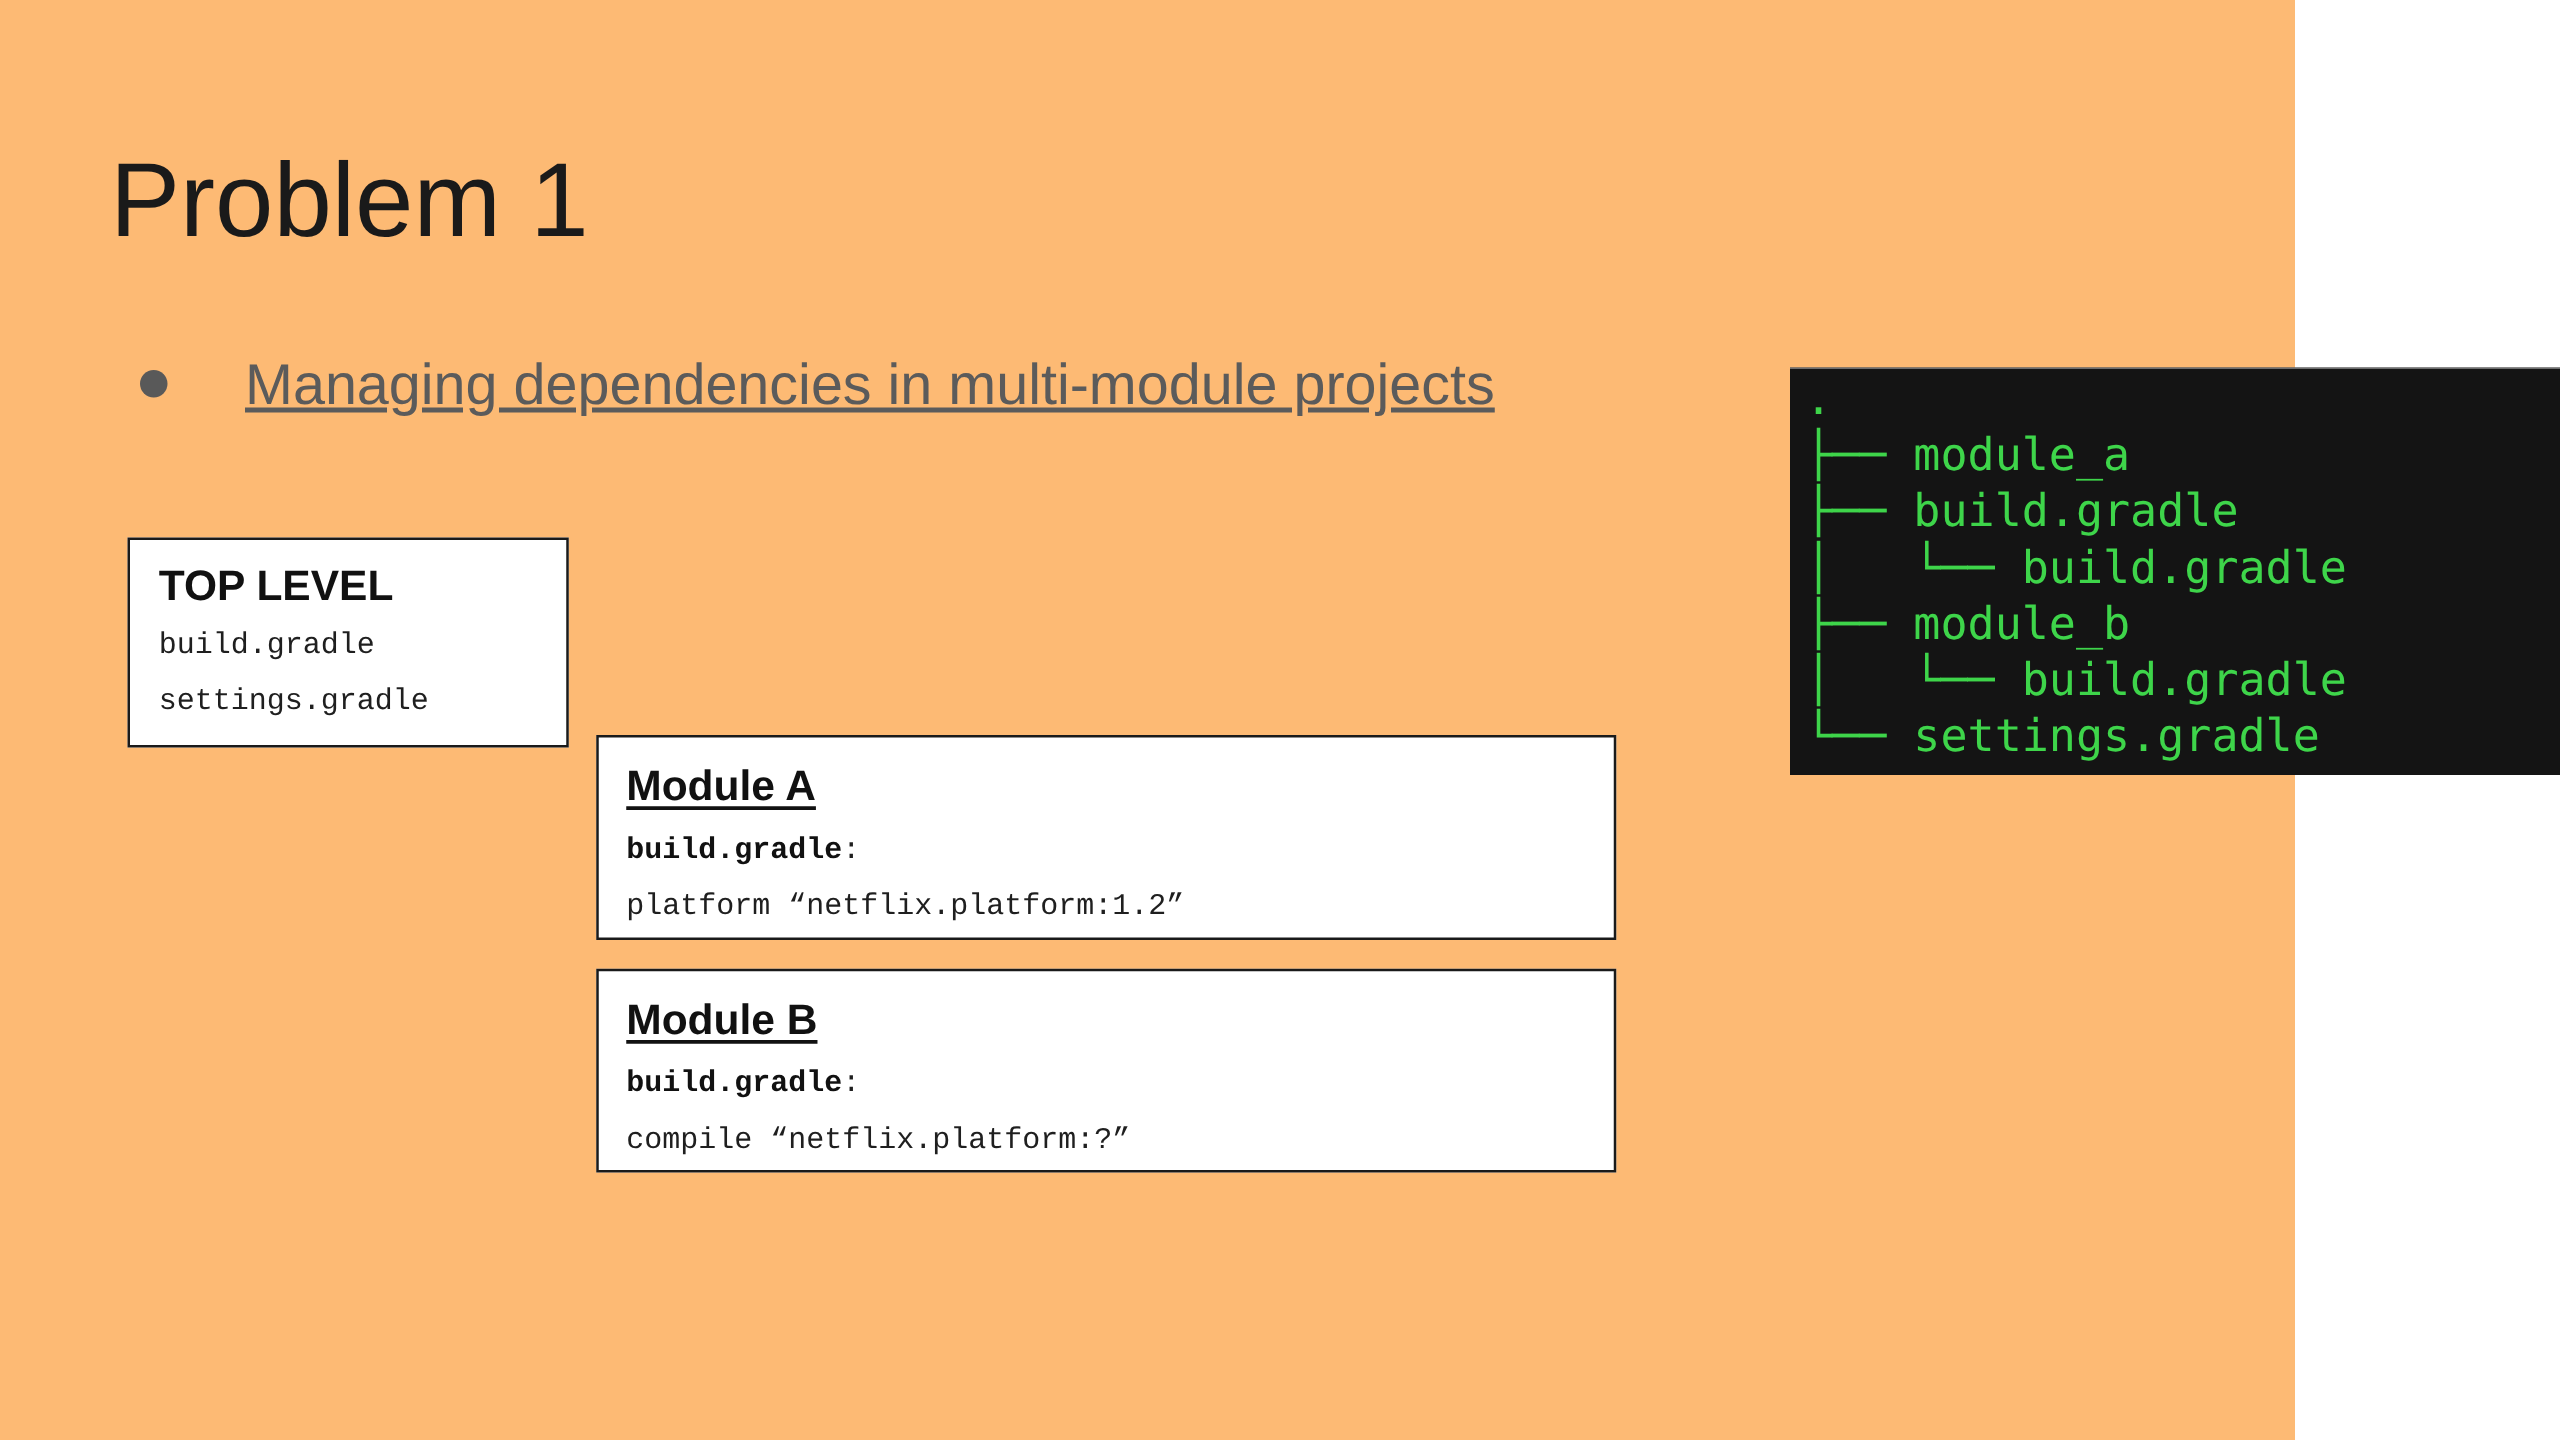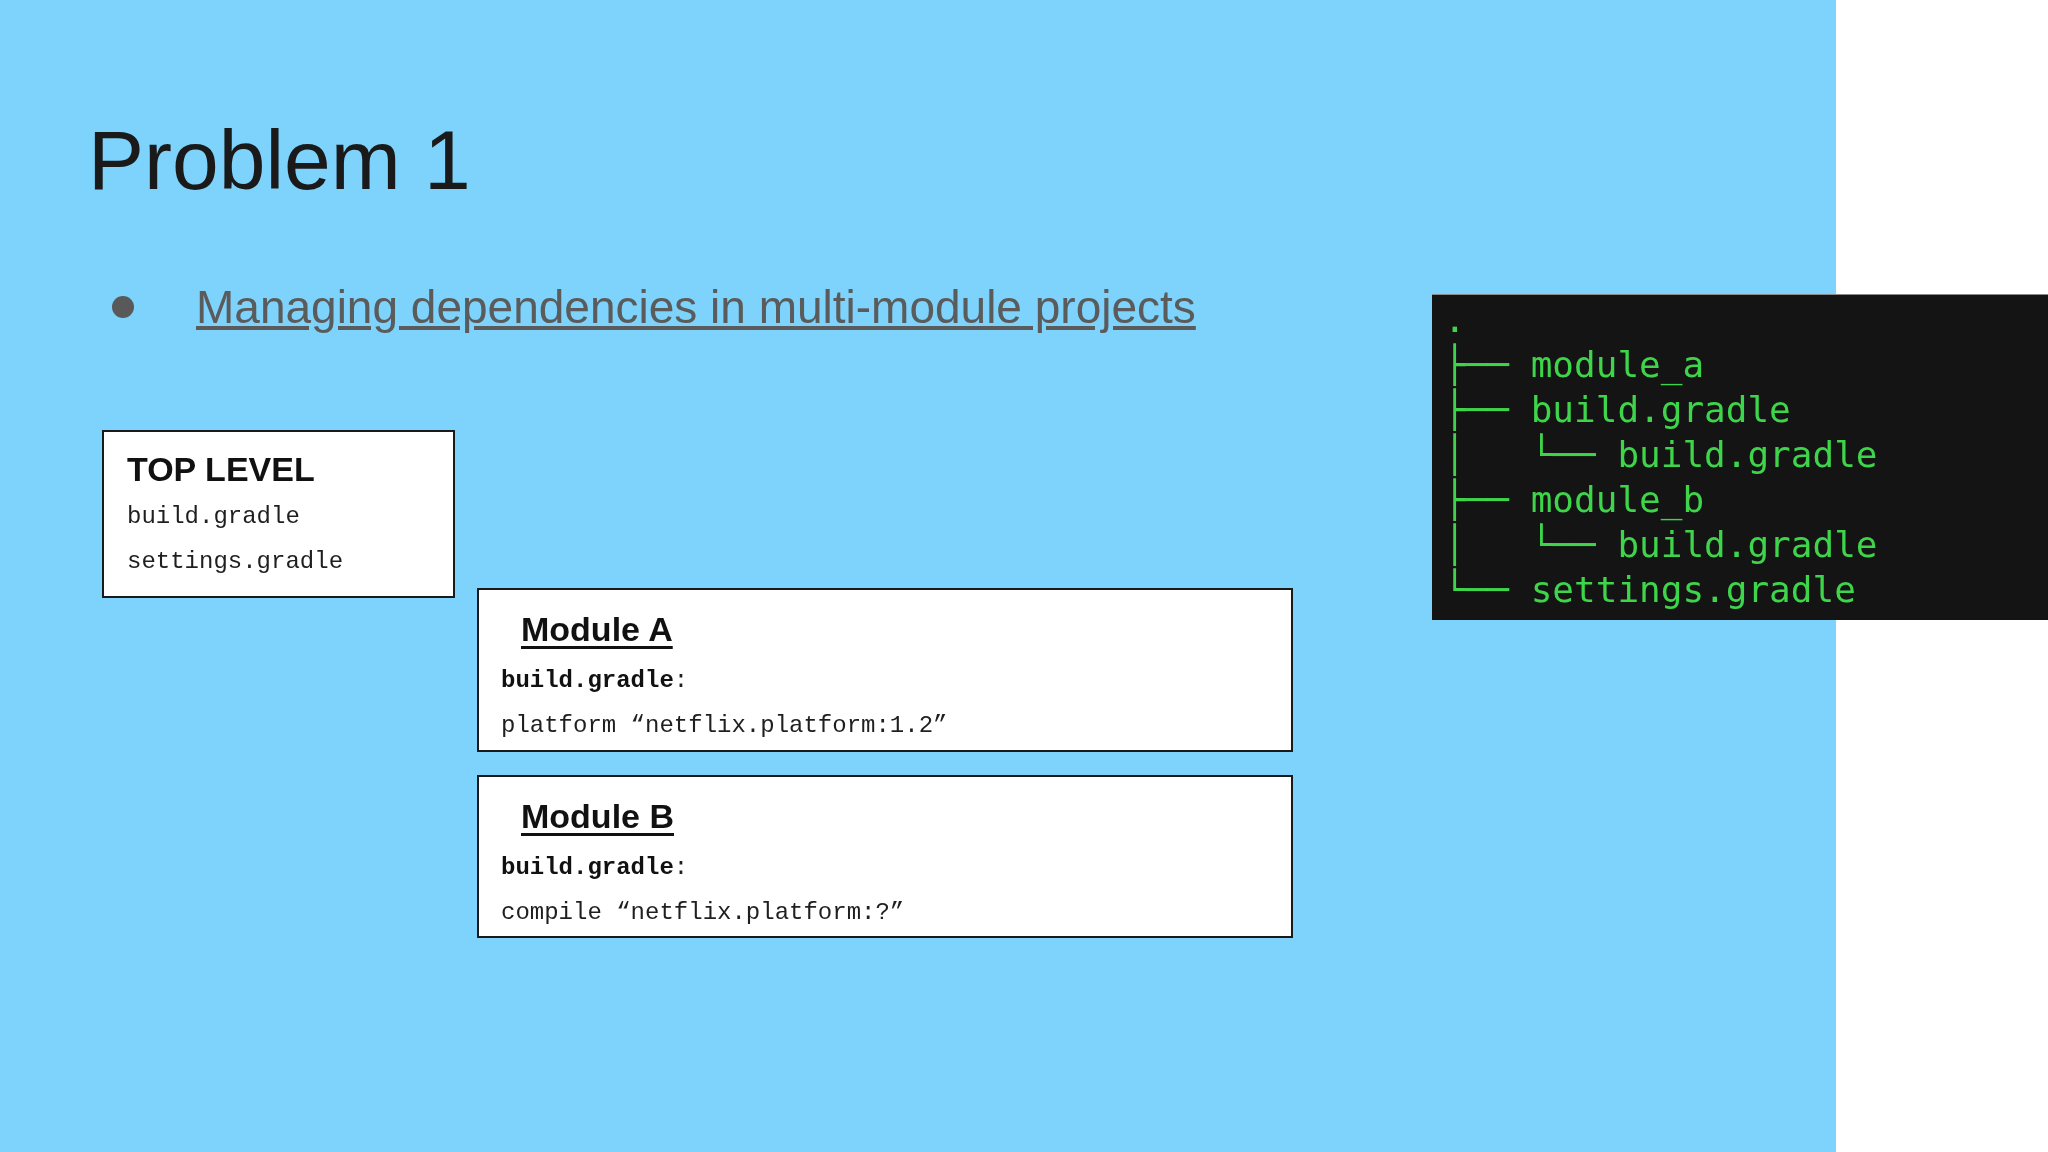--- a/index.html
+++ b/index.html
@@ -1,21 +1,21 @@
 <!DOCTYPE html>
 <html style="--terminal-green: #3ed54a; --terminal-bg: #141414;"><head>
 <meta charset="utf-8">
 <style>
   * { margin: 0; padding: 0; box-sizing: border-box; }
   html, body { width: 2048px; height: 1152px; background: #ffffff; overflow: hidden; }
   .slide {
     position: relative;
     width: 1836px;
     height: 1152px;
-    background: #7dd3fc;
+    background: #fdba74;
     font-family: "Liberation Sans", sans-serif;
   }
 
   .title {
     position: absolute;
     left: 88px;
     top: 118px;
     font-size: 84px;
     font-weight: 400;
     color: #1a1a1a;
@@ -83,21 +83,21 @@
   }
   .top-level-box .box-heading { margin-bottom: 4px; }
 
   .module-box {
     left: 477px;
     width: 816px;
     padding: 18px 10px 0 22px;
   }
   .module-a-box { top: 588px; height: 164px; }
   .module-b-box { top: 775px; height: 163px; }
-  .module-box .box-heading { margin-bottom: 8px; margin-left: 20px; }
+  .module-box .box-heading { margin-bottom: 8px; }
 
   .terminal {
     position: absolute;
     left: 1432px;
     top: 294px;
     width: 616px;
     height: 326px;
     background: var(--terminal-bg, #141414);
     border-top: 1px solid #8a8a8a;
     overflow: hidden;

